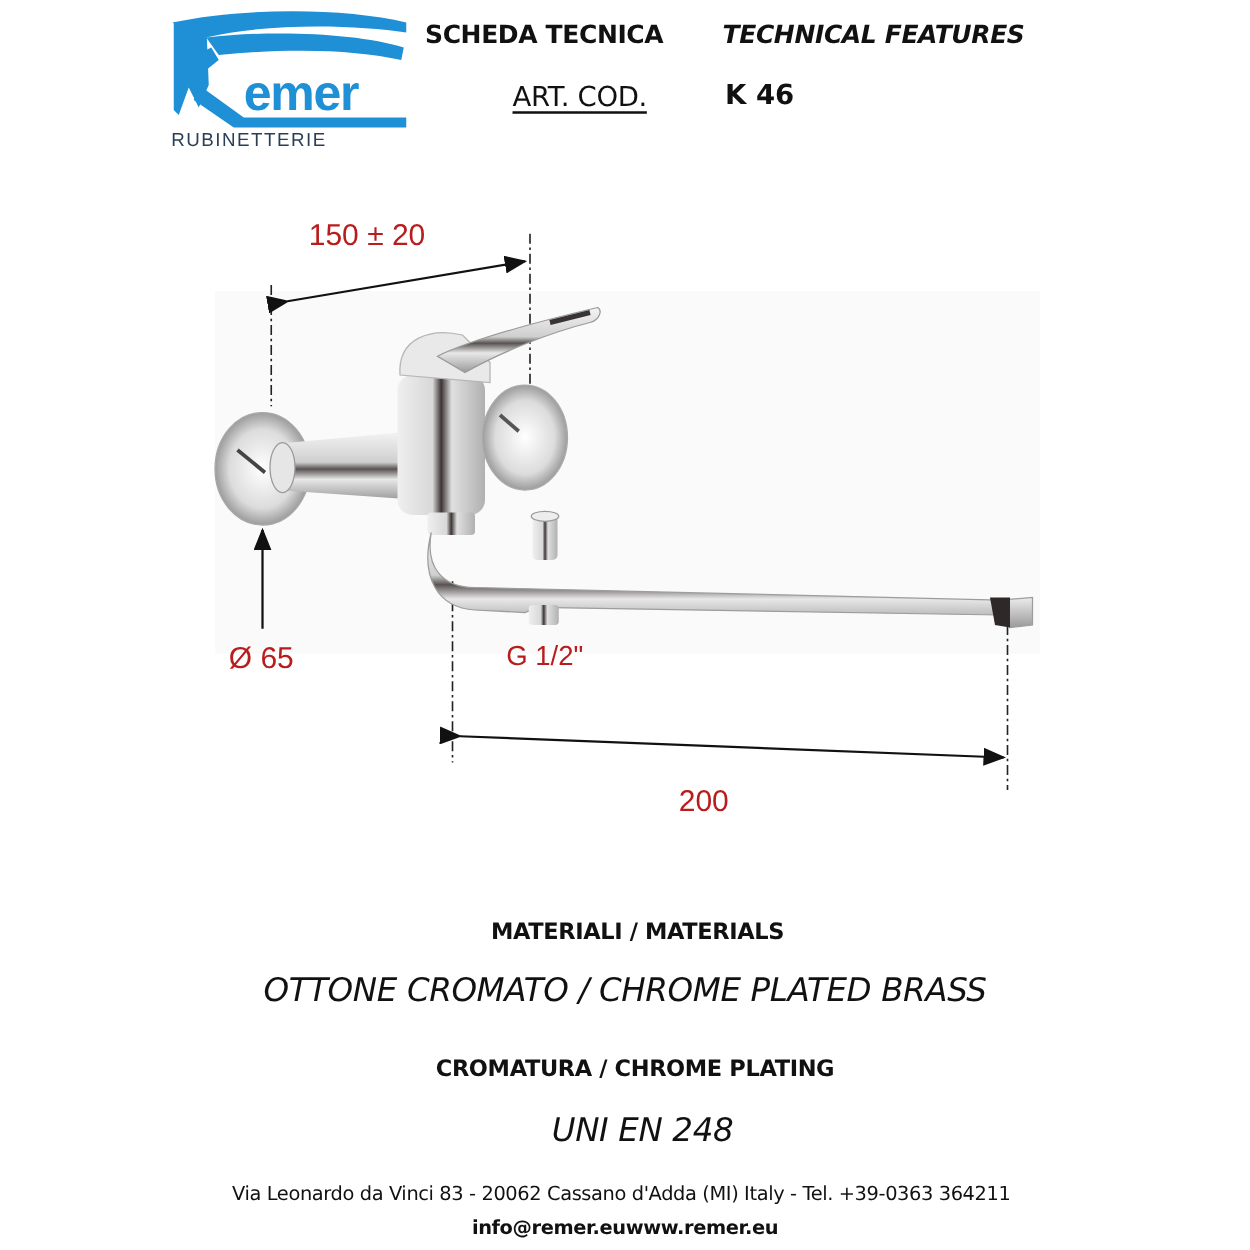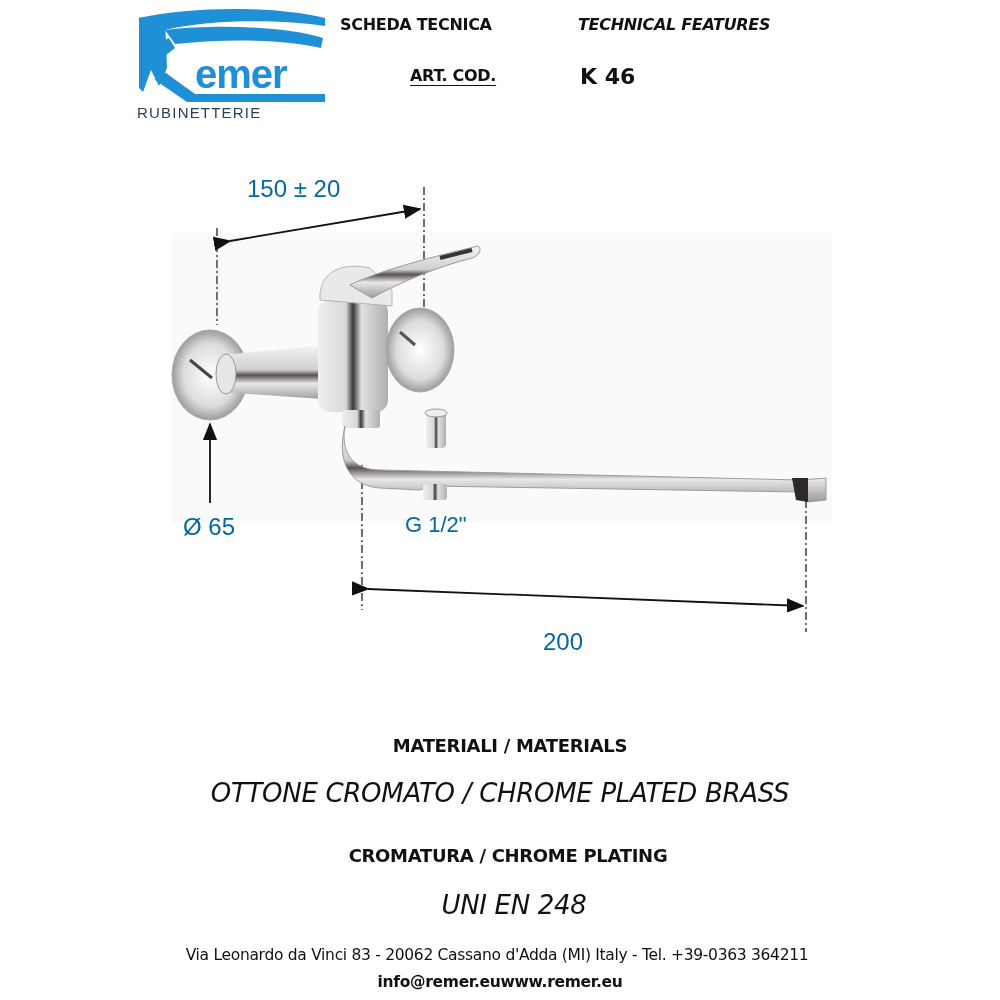--- a/index.html
+++ b/index.html
@@ -6,30 +6,30 @@
     body { width: 1000px; height: 1000px; position: relative; overflow: hidden;
            font-family: "Liberation Sans", sans-serif; color: #111; }
     .abs { position: absolute; }
 
     
     #logo { left: 135px; top: 8px; width: 195px; height: 118px; }
     #logo-tagline { left: 137px; top: 104px; font-size: 15px; letter-spacing: 1.2px;
                     color: #2a3f57; font-family: "Liberation Sans", sans-serif; }
 
     
-    .hdr { font-family: "DejaVu Sans", sans-serif; font-weight: bold; font-size: 16px; white-space: nowrap; }
+    .hdr { font-family: "DejaVu Sans", sans-serif; font-weight: bold; font-size: 20px; white-space: nowrap; }
     #title-it { left: 340px; top: 15px; letter-spacing: -0.3px; }
     #title-en { left: 578px; top: 15px; font-style: italic; letter-spacing: -0.3px; }
-    #artcod-label { left: 410px; top: 66px; font-family: "DejaVu Sans", sans-serif; font-size: 16px;
-                    text-decoration: underline; text-underline-offset: 4px; letter-spacing: -0.3px; font-weight: bold; }
+    #artcod-label { left: 410px; top: 66px; font-family: "DejaVu Sans", sans-serif; font-size: 22px;
+                    text-decoration: underline; text-underline-offset: 4px; letter-spacing: -0.3px; }
     #artcod-value { left: 570px; top: 64px; font-family: "DejaVu Sans", sans-serif; font-size: 22px; font-weight: bold; margin-left: 10px; }
 
     
     #drawing { left: 0; top: 160px; width: 1000px; height: 500px; }
-    .dim-label { font-family: "Liberation Sans", sans-serif; font-size: 24px; color: #0369a1; white-space: nowrap; }
+    .dim-label { font-family: "Liberation Sans", sans-serif; font-size: 24px; color: #b91c1c; white-space: nowrap; }
     #dim-width { left: 247px; top: 175px; }
     #dim-diam { left: 183px; top: 513px; }
     #dim-conn { left: 405px; top: 512px; font-size: 22px; }
     #dim-len { left: 543px; top: 628px; }
 
     
     .spec { left: 0; width: 1000px; text-align: center; font-family: "DejaVu Sans", sans-serif;
             white-space: nowrap; letter-spacing: -0.3px; }
     .spec.bold { font-weight: bold; font-size: 18px; }
     .spec.reg { font-size: 26px; font-style: italic; }

